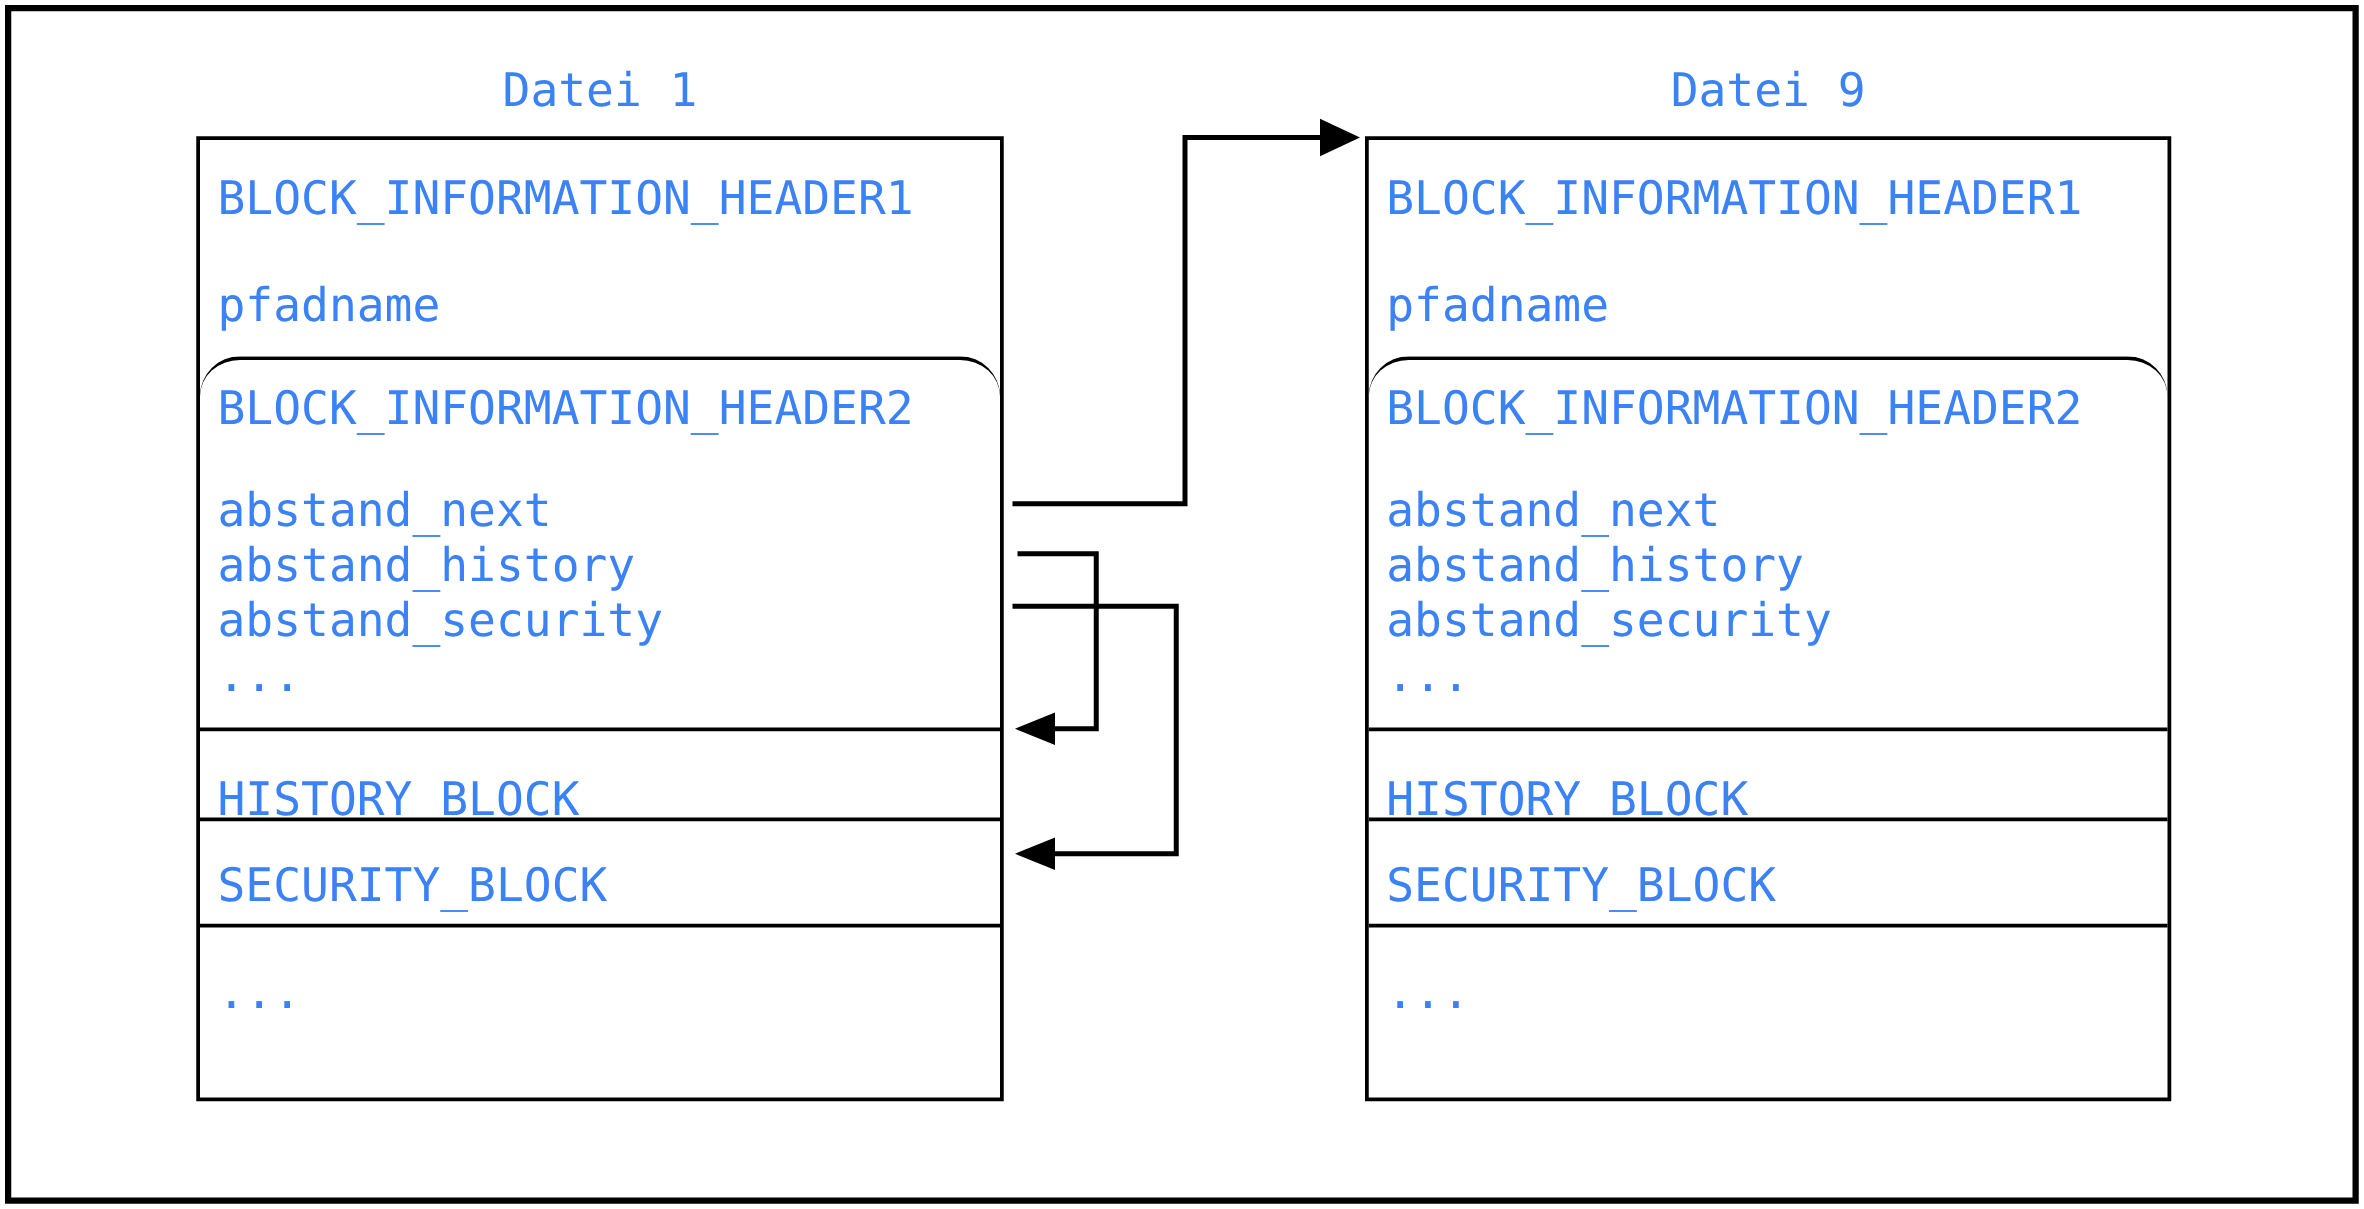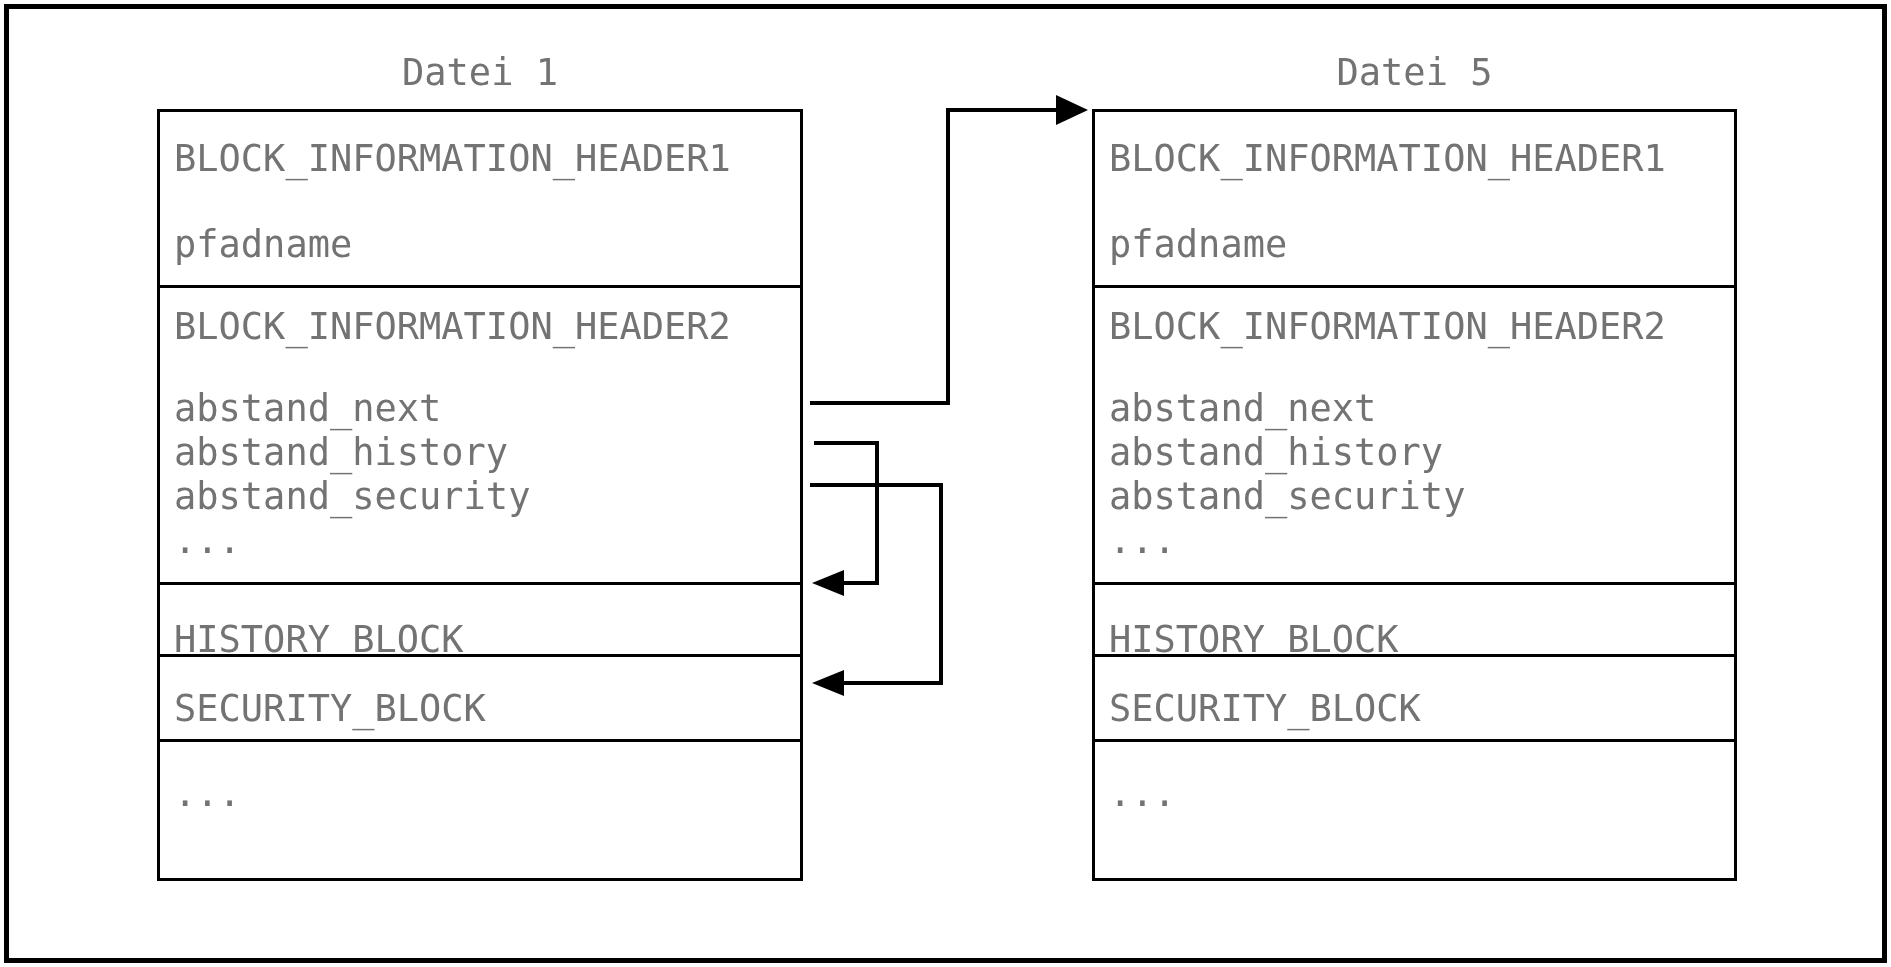--- a/index.html
+++ b/index.html
@@ -6,21 +6,21 @@
     margin: 0;
     padding: 0;
     background: #ffffff;
   }
   .canvas {
     position: relative;
     width: 1891px;
     height: 967px;
     background: #ffffff;
     font-family: "DejaVu Sans Mono", "Liberation Mono", monospace;
-    color: #737373;
+    color: #3b82f6;
     overflow: hidden;
   }
   .outer-border {
     position: absolute;
     left: 4px; top: 4px; right: 4px; bottom: 4px;
     border: 5px solid #000000;
     pointer-events: none;
   }
   .file-title {
     position: absolute;
@@ -45,21 +45,21 @@
   .file-box.f1 { left: 157px; width: 646px; }
   .file-box.f2 { left: 1092px; width: 645px; }
 
   .sec {
     box-sizing: border-box;
     border-top: 3px solid #000000;
     padding-left: 14px;
     overflow: hidden;
   }
   .sec.s1 { border-top: none; height: 173px; padding-top: 25px; }
-  .sec.s2 { height: 297px; padding-top: 17px; }
+  .sec.s2 { height: 297px; padding-top: 17px; border-radius: 32px; }
   .sec.s3 { height: 72px; padding-top: 33px; }
   .sec.s4 { height: 85px; padding-top: 30px; }
   .sec.s5 { height: 96px;  padding-top: 30px; }
 
   .line {
     font-size: 37px;
     line-height: 44px;
     white-space: pre;
   }
   .sec.s1 .line:nth-child(2) { margin-top: 42px; }
@@ -82,21 +82,21 @@
   svg.arrows polygon { fill: #000000; stroke: none; }
 </style>
 </head>
 <body>
 
 <div class="canvas">
 
   <div class="outer-border"></div>
 
   <div class="file-title f1">Datei 1</div>
-  <div class="file-title f2">Datei 5</div>
+  <div class="file-title f2">Datei 9</div>
 
   <div class="file-box f1">
     <div class="sec s1">
       <div class="line">BLOCK_INFORMATION_HEADER1</div>
       <div class="line">pfadname</div>
     </div>
     <div class="sec s2">
       <div class="line">BLOCK_INFORMATION_HEADER2</div>
       <div class="line">abstand_next</div>
       <div class="line">abstand_history</div>

